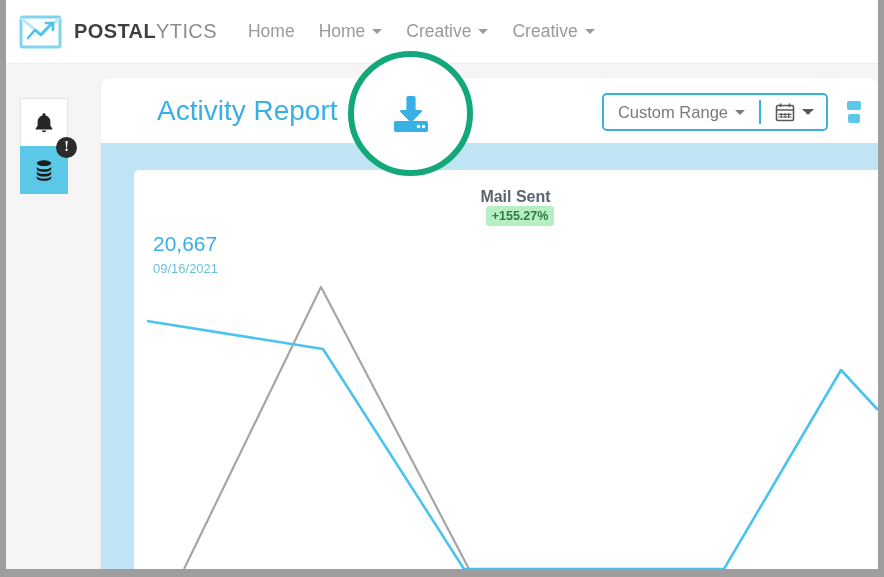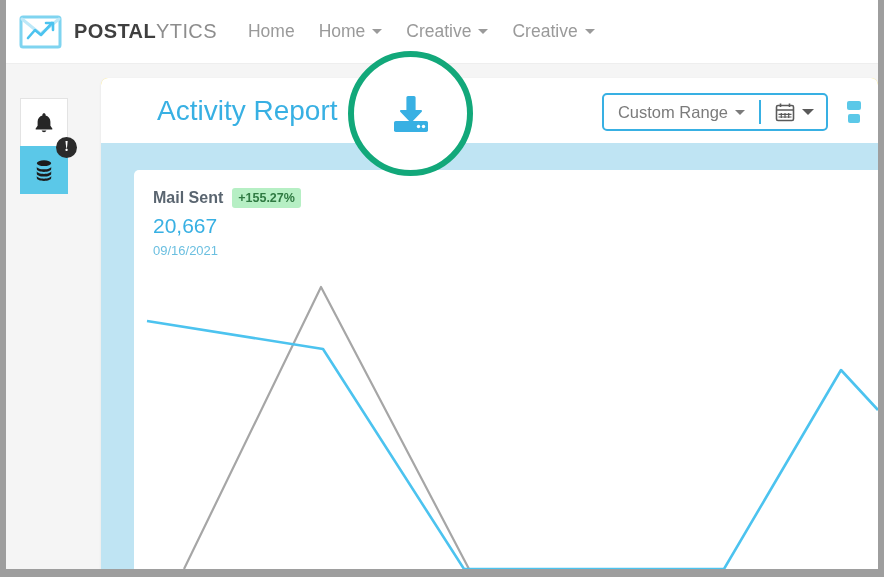--- a/index.html
+++ b/index.html
@@ -183,21 +183,21 @@
   #report-card {
     position: absolute;
     left: 33px; top: 27px;
     width: 744px; height: 399px;
     background: #ffffff;
     border-radius: 5px 0 0 0;
     overflow: hidden;
   }
   #metric-block { padding: 18px 0 0 19px; }
   #metric-headline {
-    display: flex; align-items: center;
+    display: flex; align-items: center; flex-direction: column;
   }
   #metric-label {
     font-size: 16px; font-weight: bold; color: #5a6570;
     white-space: nowrap;
   }
   #metric-delta {
     margin-left: 9px;
     background: #b6efc4;
     color: #2f7a42;
     font-size: 12.5px; font-weight: bold;

